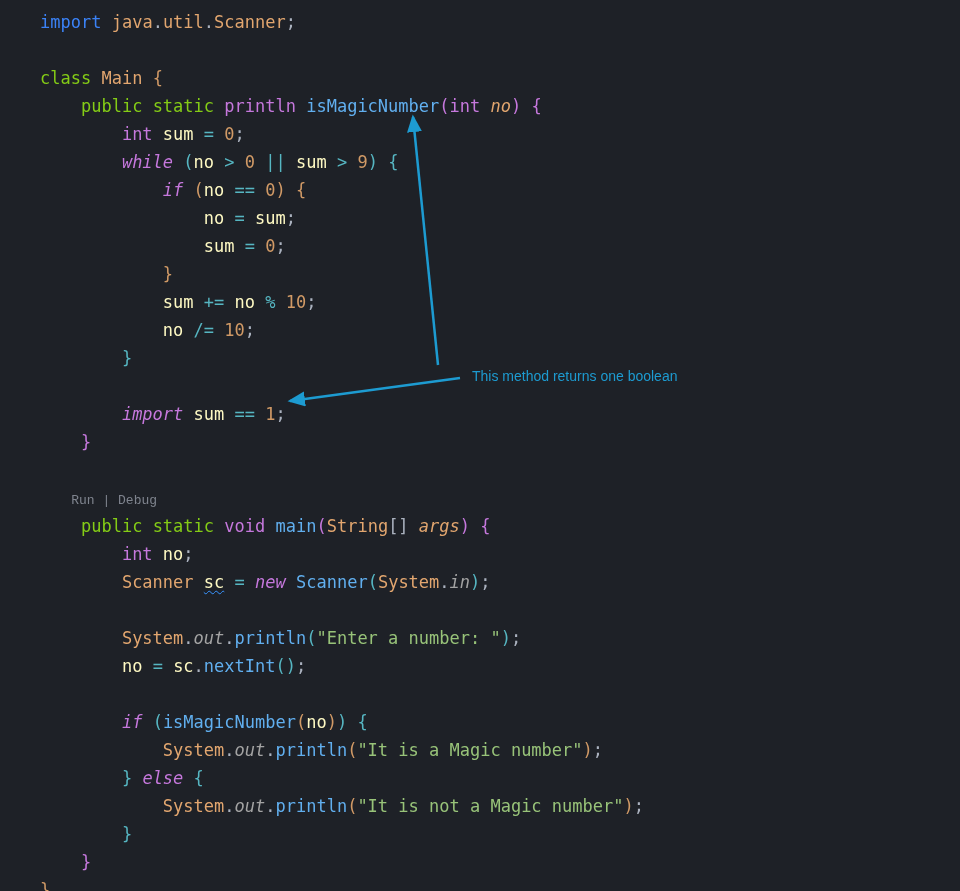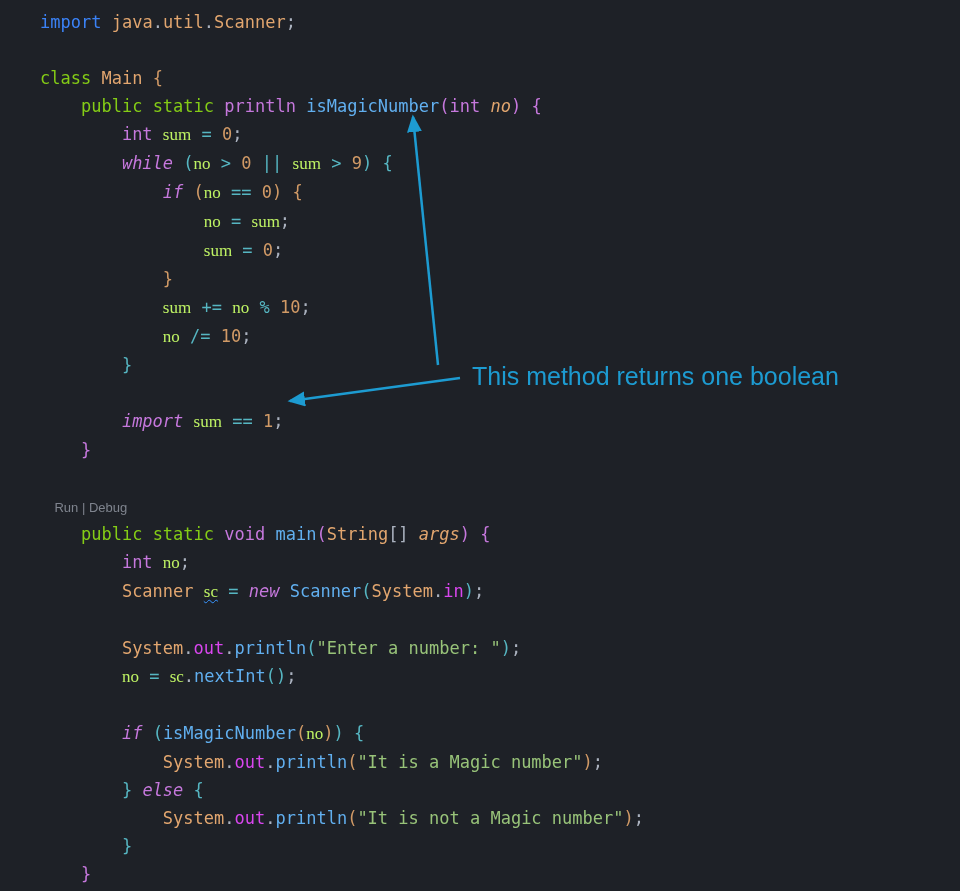--- a/index.html
+++ b/index.html
@@ -23,46 +23,46 @@
     position: relative;
   }
   .tok-kw-import { color: #3b82f6; }
   .tok-pkg { color: #e2a66f; }
   .tok-class { color: #e2a66f; }
   .tok-kw { color: #c678dd; font-style: italic; text-align: right; }
   .tok-kw-noitalic { color: #84cc16; text-align: center; }
   .tok-type { color: #c678dd; }
   .tok-method { color: #61afef; }
   .tok-param { color: #e2a66f; font-style: italic; }
-  .tok-var { color: #bef264; font-family: Liberation Serif, serif; }
+  .tok-var { color: #fef9c3; }
   .tok-num { color: #d19a66; }
   .tok-op { color: #56b6c2; }
   .tok-str { color: #98c379; }
-  .tok-static { color: #d946ef; }
+  .tok-static { color: #a3a3a3; font-style: italic; }
   .tok-punct { color: #abb2bf; }
   .tok-brace { color: #d19a66; }
   .tok-brace2 { color: #c678dd; }
   .tok-brace3 { color: #56b6c2; }
   .codelens {
     color: #7f848e;
     font-size: 13px;
-    font-family: Liberation Sans, sans-serif;
+    font-family: Liberation Mono, monospace;
     line-height: 20px;
     padding-left: 0;
   }
   .squiggle {
     text-decoration: underline wavy #3794ff;
     text-decoration-thickness: 1px;
     text-underline-offset: 2px;
   }
   .annotation {
     position: absolute;
     color: #1d9bd1;
     font-family: -apple-system, 'Segoe UI', Arial, sans-serif;
-    font-size: 25px;
+    font-size: 14px;
     font-weight: 400;
   }
   svg.arrows {
     position: absolute;
     top: 0; left: 0;
     width: 960px; height: 891px;
     pointer-events: none;
   }
 </style>
 </head>

